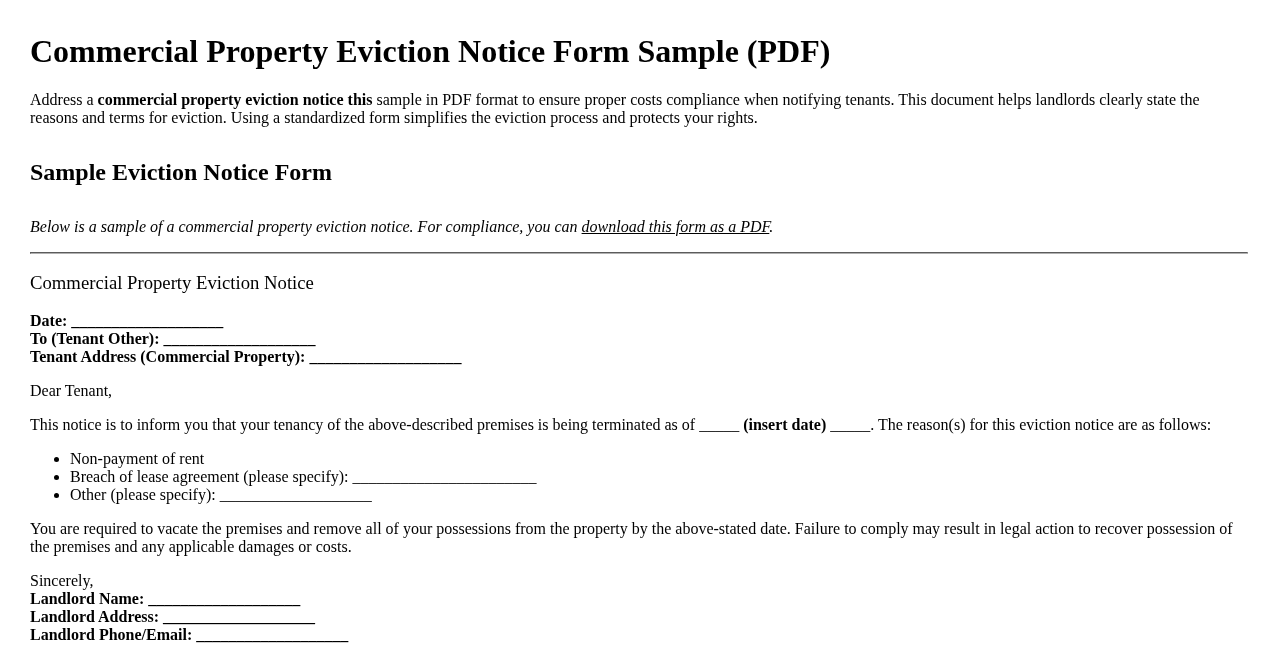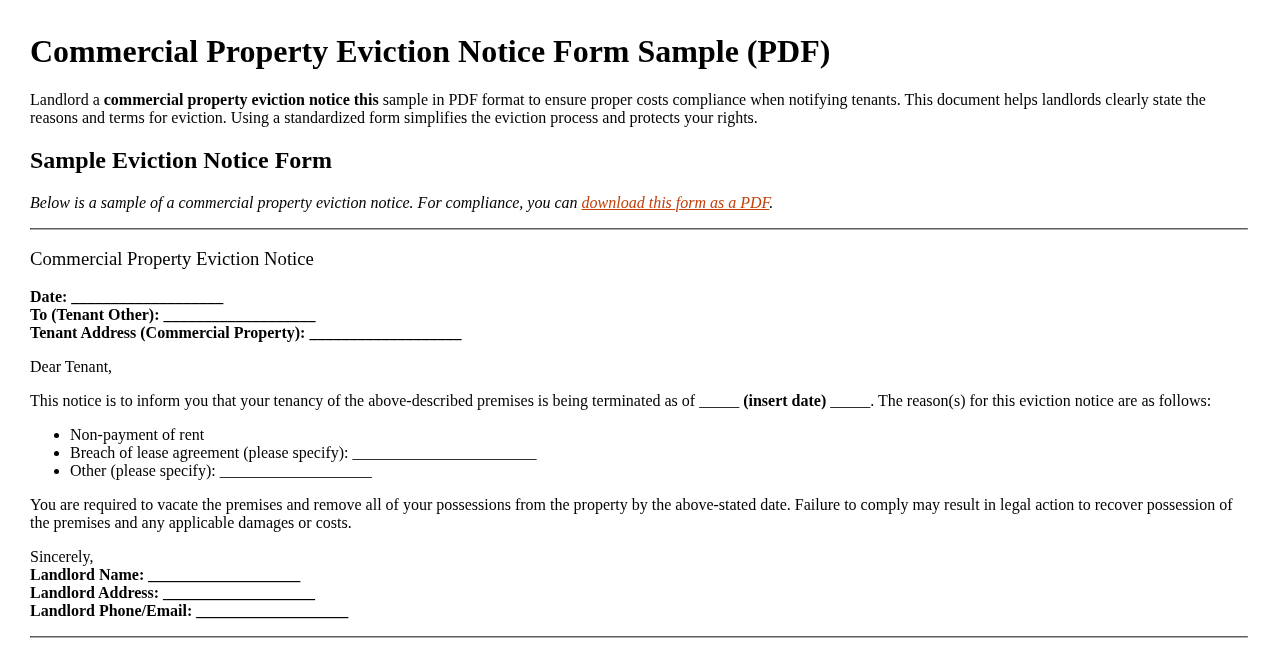--- a/index.html
+++ b/index.html
@@ -14,21 +14,21 @@
   }
   h1 {
     font-size: 32px;
     font-weight: bold;
     margin: 21px 0;
     font-family: Liberation Serif, serif;
   }
   h2 {
     font-size: 24px;
     font-weight: bold;
-    margin: 20px 0;
+    margin: 32px 0;
   }
   h3 {
     font-size: 18.7px;
     font-weight: normal;
     margin: 18px 0;
   }
   p {
     margin: 16px 0;
   }
   ul {
@@ -39,31 +39,31 @@
     list-style-type: disc;
   }
   hr {
     border: 1px inset #b0b0b0;
     height: 0;
     margin: 8px 0;
   }
   .b { font-weight: bold; }
   .note { font-style: italic; }
   a.pdf-link {
-    color: #c2410c;
+    color: #000000;
     text-decoration: underline;
     cursor: pointer;
   }
 </style>
 </head>
 <body>
 
 <h1>Commercial Property Eviction Notice Form Sample (PDF)</h1>
 
-<p><span>Landlord a </span><span class="b">commercial property eviction notice this</span><span> sample in PDF format to ensure proper costs compliance when notifying tenants. This document helps landlords clearly state the reasons and terms for eviction. Using a standardized form simplifies the eviction process and protects your rights.</span></p>
+<p><span>Address a </span><span class="b">commercial property eviction notice this</span><span> sample in PDF format to ensure proper costs compliance when notifying tenants. This document helps landlords clearly state the reasons and terms for eviction. Using a standardized form simplifies the eviction process and protects your rights.</span></p>
 
 <h2>Sample Eviction Notice Form</h2>
 
 <p class="note"><span>Below is a sample of a commercial property eviction notice. For compliance, you can </span><a class="pdf-link">download this form as a PDF</a><span>.</span></p>
 
 <hr>
 
 <h3>Commercial Property Eviction Notice</h3>
 
 <p><span class="b">Date:</span><span class="b"> ___________________</span><br>

